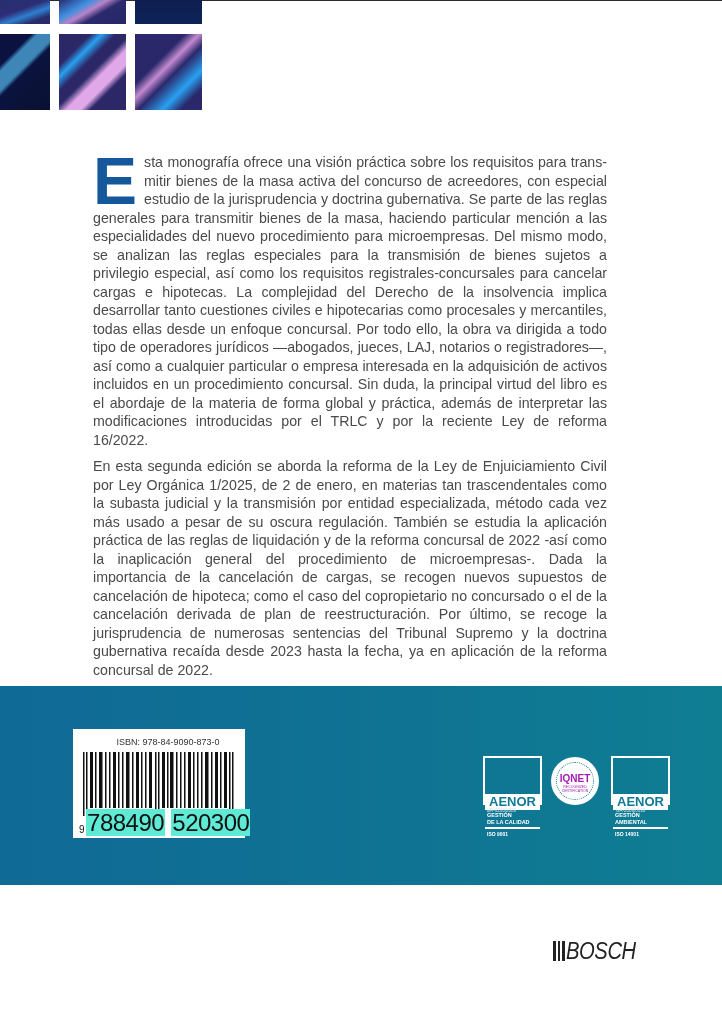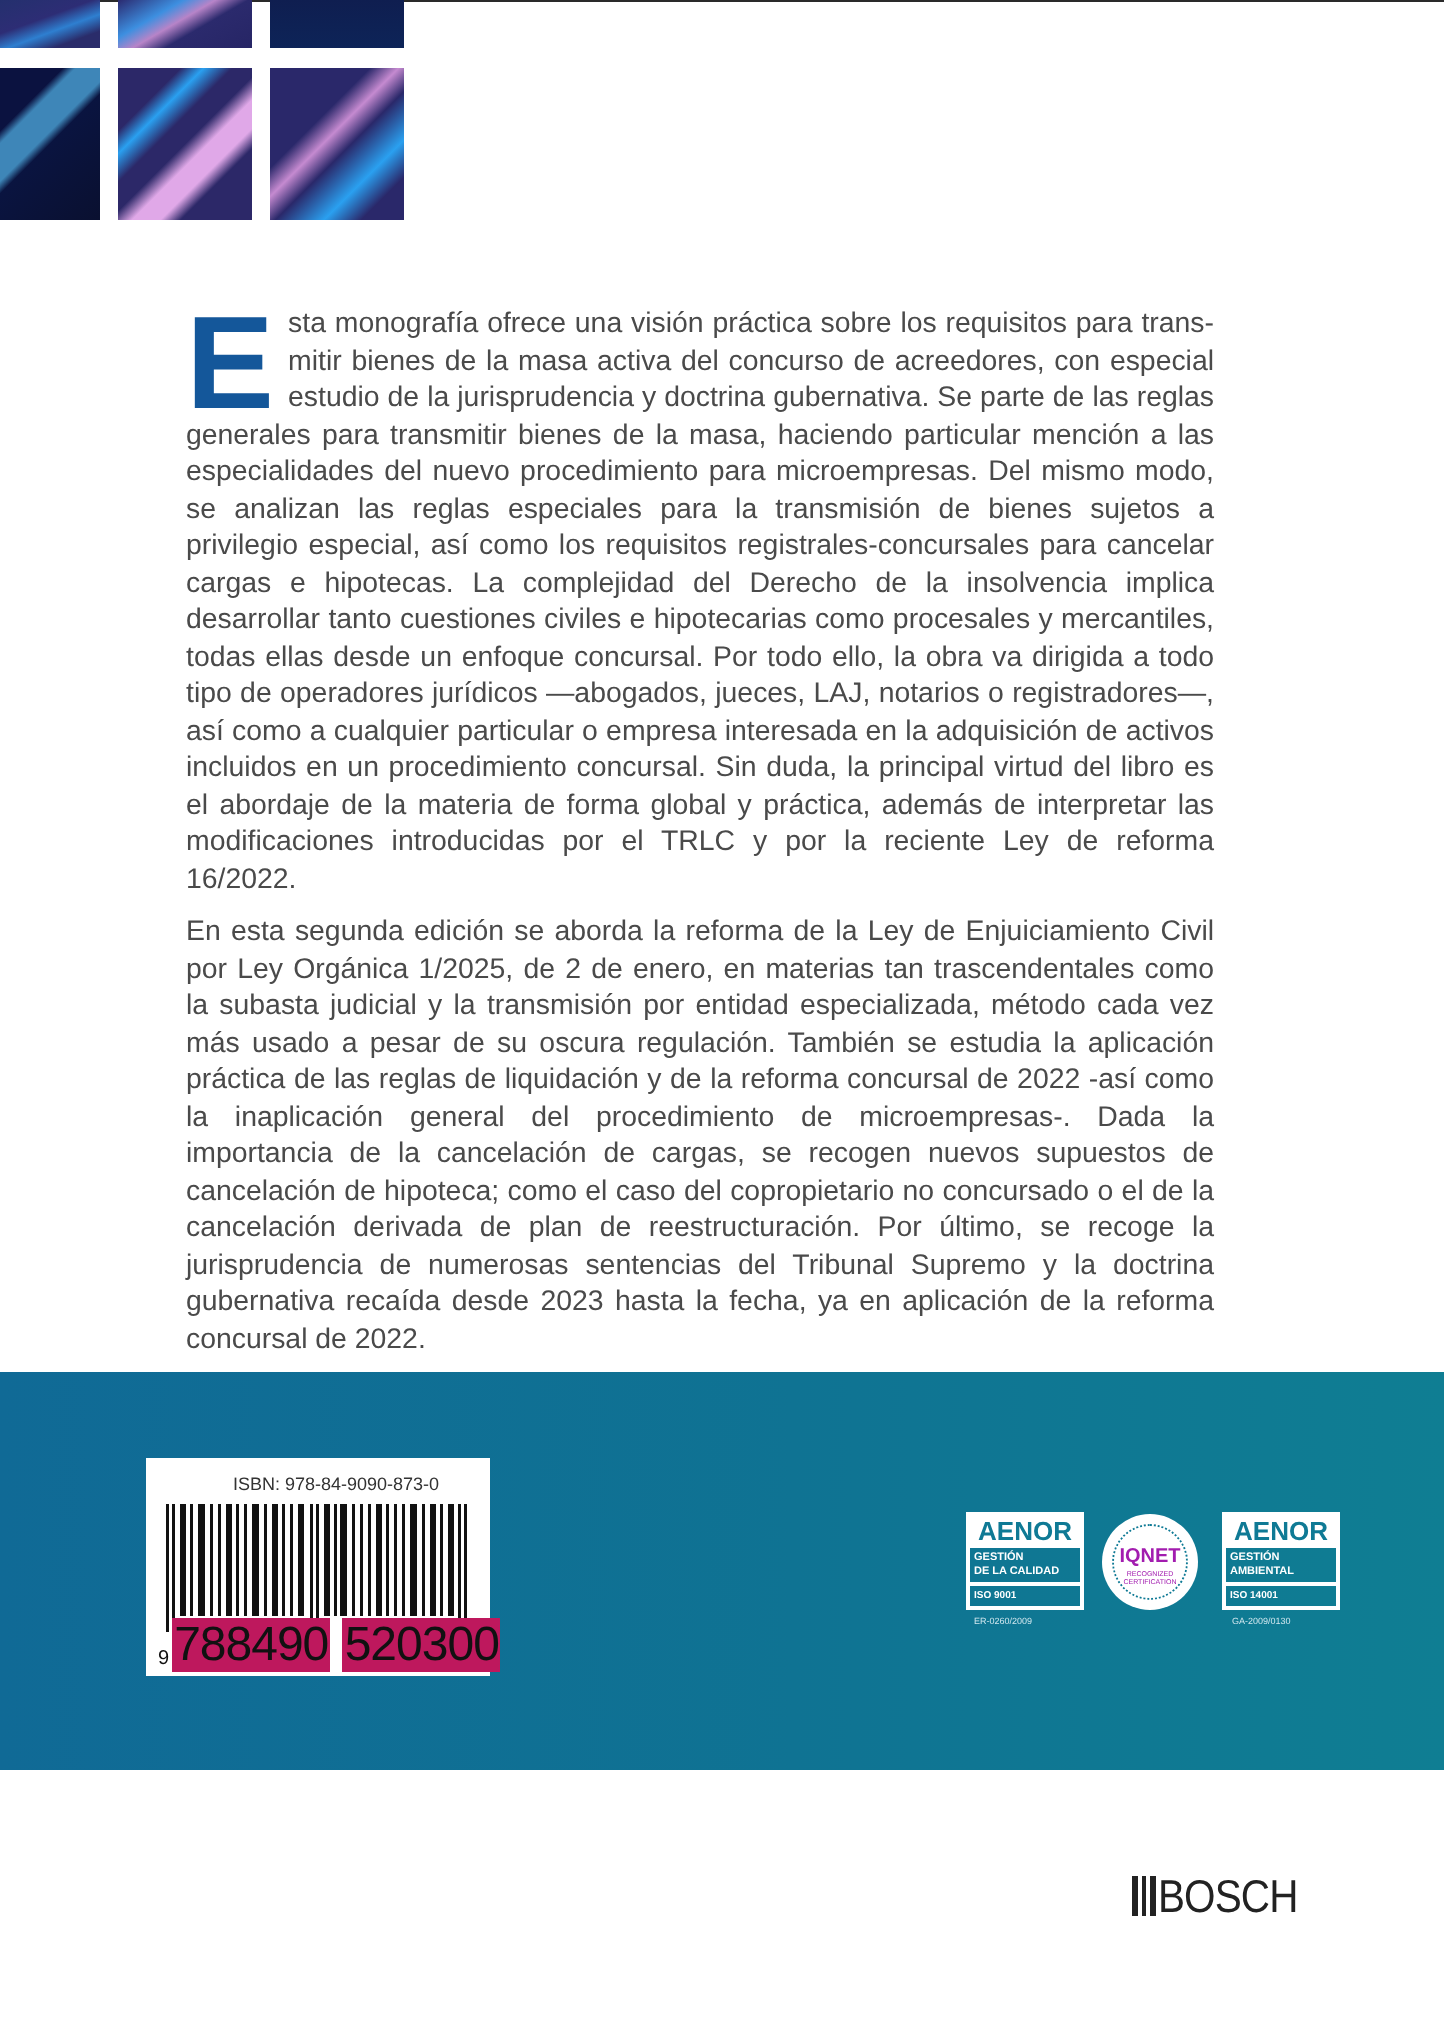--- a/index.html
+++ b/index.html
@@ -33,40 +33,40 @@
     background: linear-gradient(90deg,#106a96 0%,#0f7393 55%,#0f7e93 100%);
   }
 
   .barcode-box {
     position: absolute; left: 73px; top: 729px; width: 172px; height: 109px; background: #ffffff;
   }
   .isbn-label { position: absolute; left: 0; top: 8px; width: 100%; text-align: center; font-size: 9px; color: #333; padding-left: 18px; }
   .bars { position: absolute; left: 8px; top: 23px; width: 156px; height: 64px; }
   .bar-digits { position: absolute; left: 6px; top: 80px; font-size: 24px; color: #111; letter-spacing: -0.5px; white-space: nowrap; }
   .bar-digits .lead { font-size: 10px; vertical-align: -2px; margin-right: 2px; }
-  .bar-digits .grp { background: #be185d; padding: 0 1px; }
+  .bar-digits .grp { background: #5eead4; padding: 0 1px; }
 
   .badge {
     position: absolute; top: 756px; width: 59px; height: 49px; border: 2px solid #ffffff;
     color: #ffffff; background: transparent;
   }
-  .badge .brand { background: #ffffff; color: #0f7a95; font-weight: bold; font-size: 13px; text-align: center; height: 16px; line-height: 16px; }
+  .badge .brand { background: #ffffff; color: #0f7a95; font-weight: bold; font-size: 13px; text-align: center; height: 16px; line-height: 16px; margin-top: 36px; }
   .badge .desc { font-size: 5.5px; line-height: 7px; padding: 2px 2px; height: 19px; border-bottom: 2px solid #fff; font-weight: bold; }
   .badge .iso { font-size: 5px; padding: 2px 2px; font-weight: bold; }
   .badge-code { position: absolute; top: 808px; font-size: 4.5px; color: #cfe6ee; }
 
   .iqnet {
     position: absolute; left: 551px; top: 757px; width: 48px; height: 48px; border-radius: 50%;
     background: #ffffff; color: #a21caf; text-align: center;
   }
   .iqnet .ring { position: absolute; left: 5px; top: 5px; width: 38px; height: 38px; border-radius: 50%; border: 1.5px dotted #0f7a95; }
   .iqnet .name { position: absolute; left: 0; top: 16px; width: 100%; font-size: 10px; font-weight: bold; }
   .iqnet .sub { position: absolute; left: 0; top: 28px; width: 100%; font-size: 3.5px; line-height: 4px; }
 
-  .publisher { position: absolute; left: 566px; top: 935px; height: 26px; display: flex; align-items: center; }
+  .publisher { position: absolute; left: 553px; top: 935px; height: 26px; display: flex; align-items: flex-end; font-style: italic; }
   .pub-bars { display: flex; gap: 2px; height: 20px; margin-right: 1px; }
   .pub-bars span { width: 2.5px; height: 20px; background: #222; display: block; }
   .pub-name { font-size: 23px; color: #222; letter-spacing: -0.5px; line-height: 20px; transform: scaleX(0.88); transform-origin: left center; }
 </style>
 </head>
 <body>
 
 <div class="top-rule"></div>
 
 <div>

